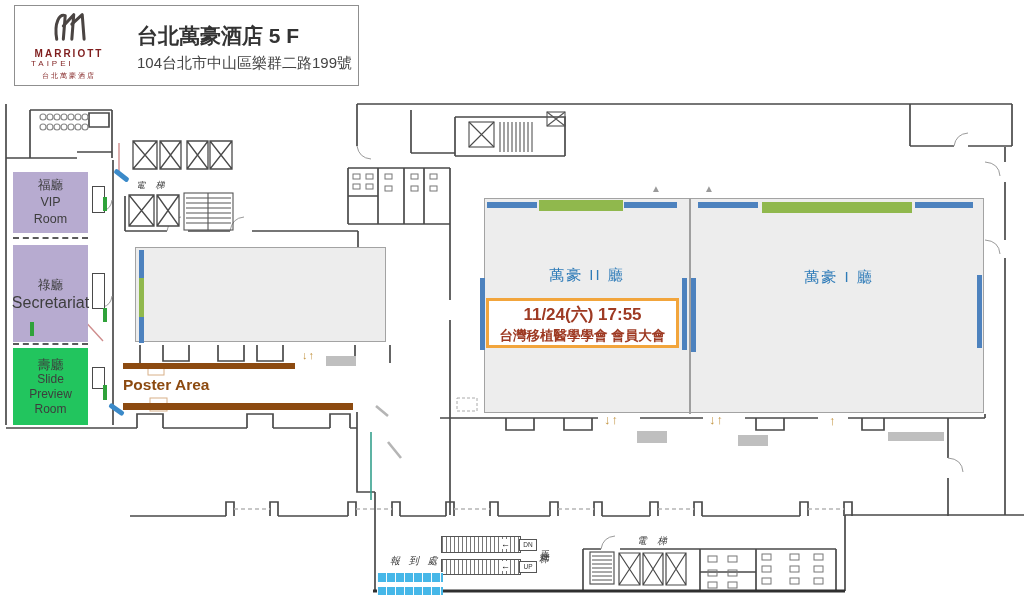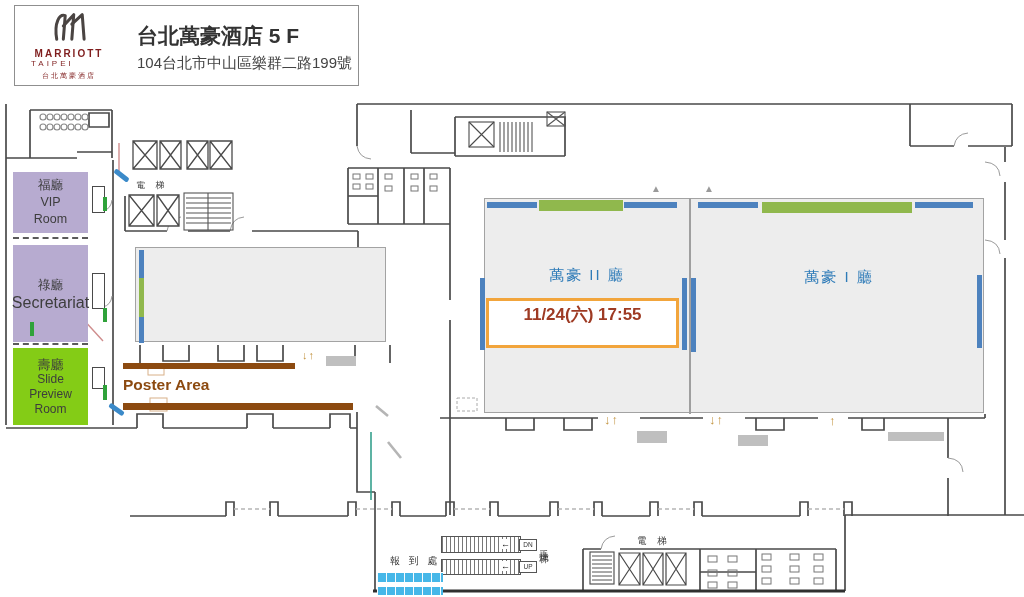--- a/index.html
+++ b/index.html
@@ -12,21 +12,21 @@
   .logo{left:22px;top:8px;width:92px;text-align:center;color:#7f1d1d;}
   .logo .brand{font-size:10px;font-weight:bold;letter-spacing:2px;margin-top:1px;}
   .logo .sub{font-size:8px;letter-spacing:3px;text-align:left;padding-left:8px;}
   .logo .cn{font-size:7px;letter-spacing:2px;margin-top:3px;}
   .hdr-title{left:122px;top:16px;font-size:21px;font-weight:bold;color:#333;}
   .hdr-addr{left:122px;top:48px;font-size:15px;color:#444;}
   
   .room{display:flex;flex-direction:column;align-items:center;justify-content:center;
         text-align:center;color:#3d3d3d;}
   .room-purple{background:#b7abd0;}
-  .room-peach{background:#84cc16;}
+  .room-peach{background:#22c55e;}
   .room-gray{background:#ededed;border:1.5px solid #a3a3a3;}
   .rl{font-size:12.5px;line-height:17px;}
   .rl-s{font-size:12px;line-height:15px;}
   .dash-sep{border-top:2px dashed #5a5a5a;height:0;}
   .hall-label{color:#2e7bb8;font-size:16px;letter-spacing:2px;text-align:center;width:120px;}
   
   .bar{position:absolute;z-index:4;}
   .b-blue{background:#4d82be;}
   .b-green{background:#90b84d;}
   .b-doorgreen{background:#2fa23a;}
@@ -37,21 +37,21 @@
      border-top:1px solid #fff;}
   .doorleaf{background:#fff;border:1.5px solid #4a4a4a;}
   .diag-blue{background:#3b8ac9;width:17px;height:5px;border-radius:2px;}
   
   .event{left:486px;top:298px;width:187px;height:44px;border:3px solid #f2a53c;background:#fff;
          text-align:center;z-index:5;color:#9e3a23;font-weight:bold;}
   .event .l1{font-size:17px;margin-top:2px;}
   .event .l2{font-size:13.5px;margin-top:1px;}
   .poster-label{color:#8c4a10;font-weight:bold;font-size:15.5px;}
   
-  .tiny{color:#3c3c3c;}
+  .tiny{color:#3c3c3c;font-style:italic;}
   .vert{writing-mode:vertical-rl;letter-spacing:2px;}
   .arr{color:#c3933f;font-weight:bold;font-size:13px;line-height:13px;letter-spacing:1px;z-index:4;}
   .tri{color:#9a9a9a;font-size:10px;z-index:4;}
   .escbar{background:#fff;border:1px solid #555;
      background-image:repeating-linear-gradient(90deg,#777 0 1px,transparent 1px 4px);z-index:3;}
   .escbox{border:1px solid #555;background:#fff;font-size:6.5px;color:#333;text-align:center;
      line-height:9px;z-index:4;}
   .escarrow{font-size:9px;color:#111;background:#fff;line-height:10px;z-index:4;}
 </style>
 </head>
@@ -237,20 +237,21 @@
   <div class="bar b-green" style="left:762px;top:202px;width:150px;height:11px;"></div>
   <div class="bar b-blue" style="left:915px;top:202px;width:58px;height:6px;"></div>
 
   <div class="bar b-blue" style="left:480px;top:278px;width:5px;height:72px;"></div>
   <div class="bar b-blue" style="left:682px;top:278px;width:5px;height:72px;"></div>
   <div class="bar b-blue" style="left:691px;top:278px;width:5px;height:74px;"></div>
   <div class="bar b-blue" style="left:977px;top:275px;width:5px;height:73px;"></div>
 
   <div class="abs event">
     <div class="l1">11/24(六) 17:55</div>
+    <div class="l2">台灣移植醫學學會 會員大會</div>
   </div>
 
   <div class="abs tri" style="left:651px;top:183px;">▲</div>
   <div class="abs tri" style="left:704px;top:183px;">▲</div>
 
   <div class="abs arr" style="left:302px;top:349px;font-size:11px;">↓↑</div>
   <div class="abs arr" style="left:604px;top:413px;">↓↑</div>
   <div class="abs arr" style="left:709px;top:413px;">↓↑</div>
   <div class="abs arr" style="left:829px;top:414px;">↑</div>
   <div class="bar b-gray" style="left:326px;top:356px;width:30px;height:10px;"></div>

